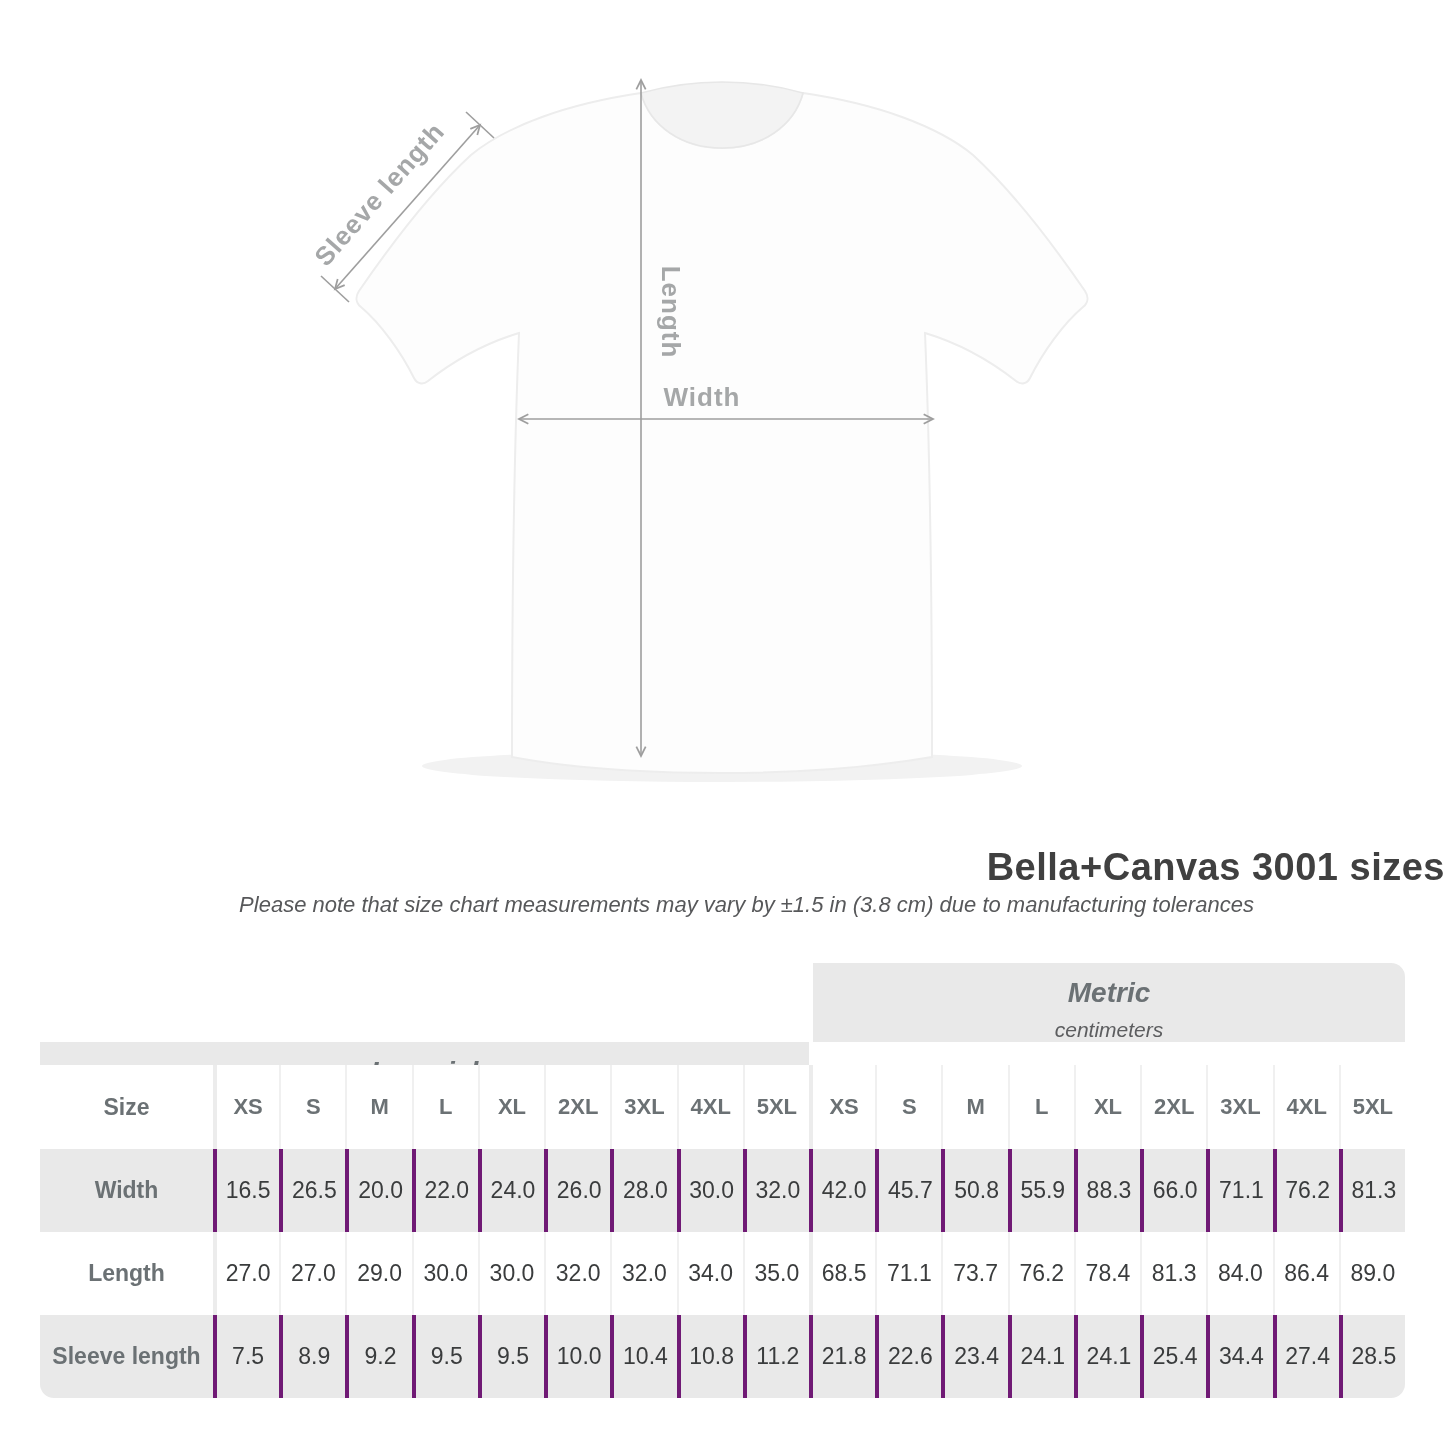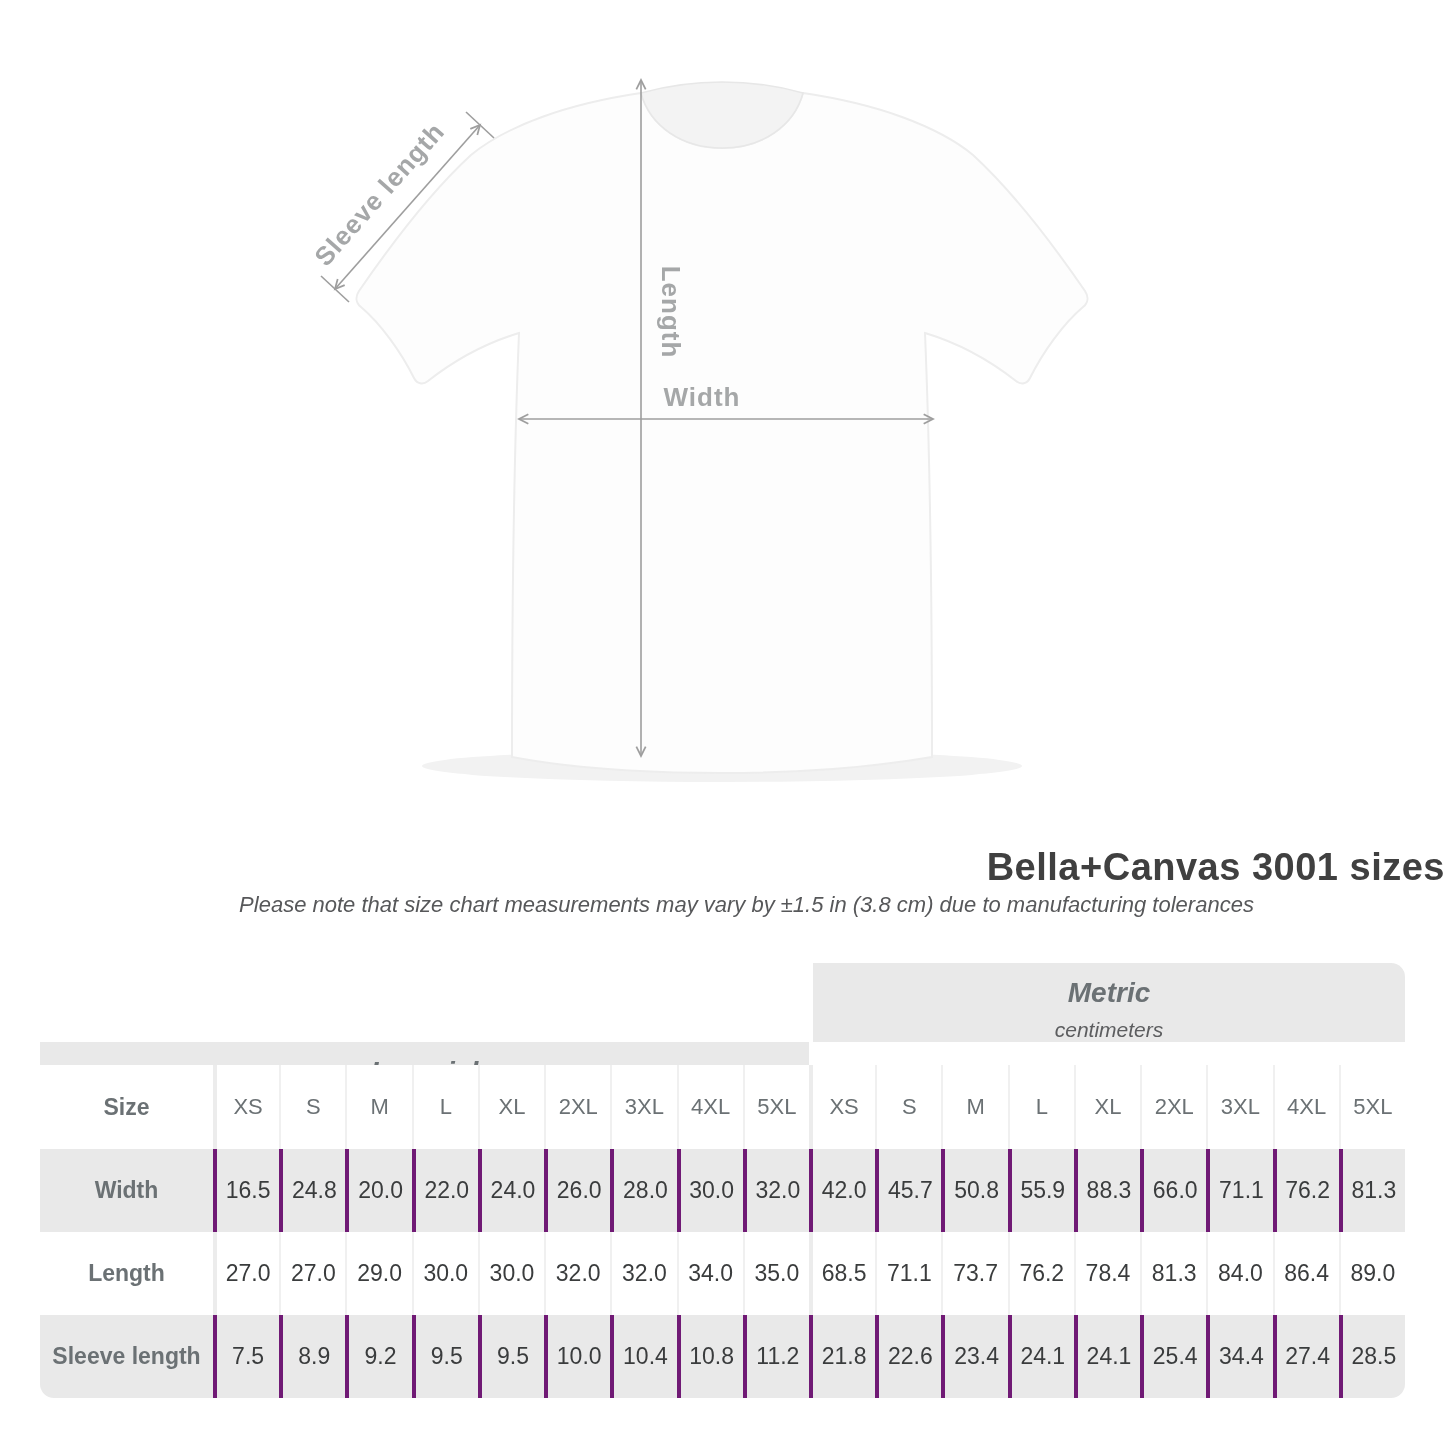--- a/index.html
+++ b/index.html
@@ -32,21 +32,21 @@
 
   .sizes-row{height:84px;}
   .vrow{height:83px;}
   .cell{display:flex;align-items:center;justify-content:center;box-sizing:border-box;}
   .gray .cell{background:#e9e9e9;border-left:4px solid #701a75;}
   .gray .cell.sec{border-left-width:4px;}
   .white .cell{background:#fff;border-left:2px solid #f0f0f0;}
   .white .cell.sec{border-left-width:4px;border-left-color:#ececec;}
   .cell.c0{border-left:none !important;}
   .lbl{font-weight:bold;color:#6b7174;font-size:23px;}
-  .szh{font-weight:normal;color:#6b7174;font-size:22px;}
+  .szh{font-weight:bold;color:#6b7174;font-size:22px;}
   .val{color:#3a3c3d;font-size:23px;}
 </style>
 </head>
 <body>
 
 <div class="page">
 
   <div class="shirt-wrap">
     <svg width="1445" height="840" viewBox="0 0 1445 840">
       <defs>
@@ -130,21 +130,21 @@
         <div class="cell szh">L</div>
         <div class="cell szh">XL</div>
         <div class="cell szh">2XL</div>
         <div class="cell szh">3XL</div>
         <div class="cell szh">4XL</div>
         <div class="cell szh">5XL</div>
       </div>
       <div class="trow vrow gray">
         <div class="cell lbl c0">Width</div>
         <div class="cell val sec">16.5</div>
-        <div class="cell val">24.8</div>
+        <div class="cell val">26.5</div>
         <div class="cell val">20.0</div>
         <div class="cell val">22.0</div>
         <div class="cell val">24.0</div>
         <div class="cell val">26.0</div>
         <div class="cell val">28.0</div>
         <div class="cell val">30.0</div>
         <div class="cell val">32.0</div>
         <div class="cell val sec">42.0</div>
         <div class="cell val">45.7</div>
         <div class="cell val">50.8</div>

